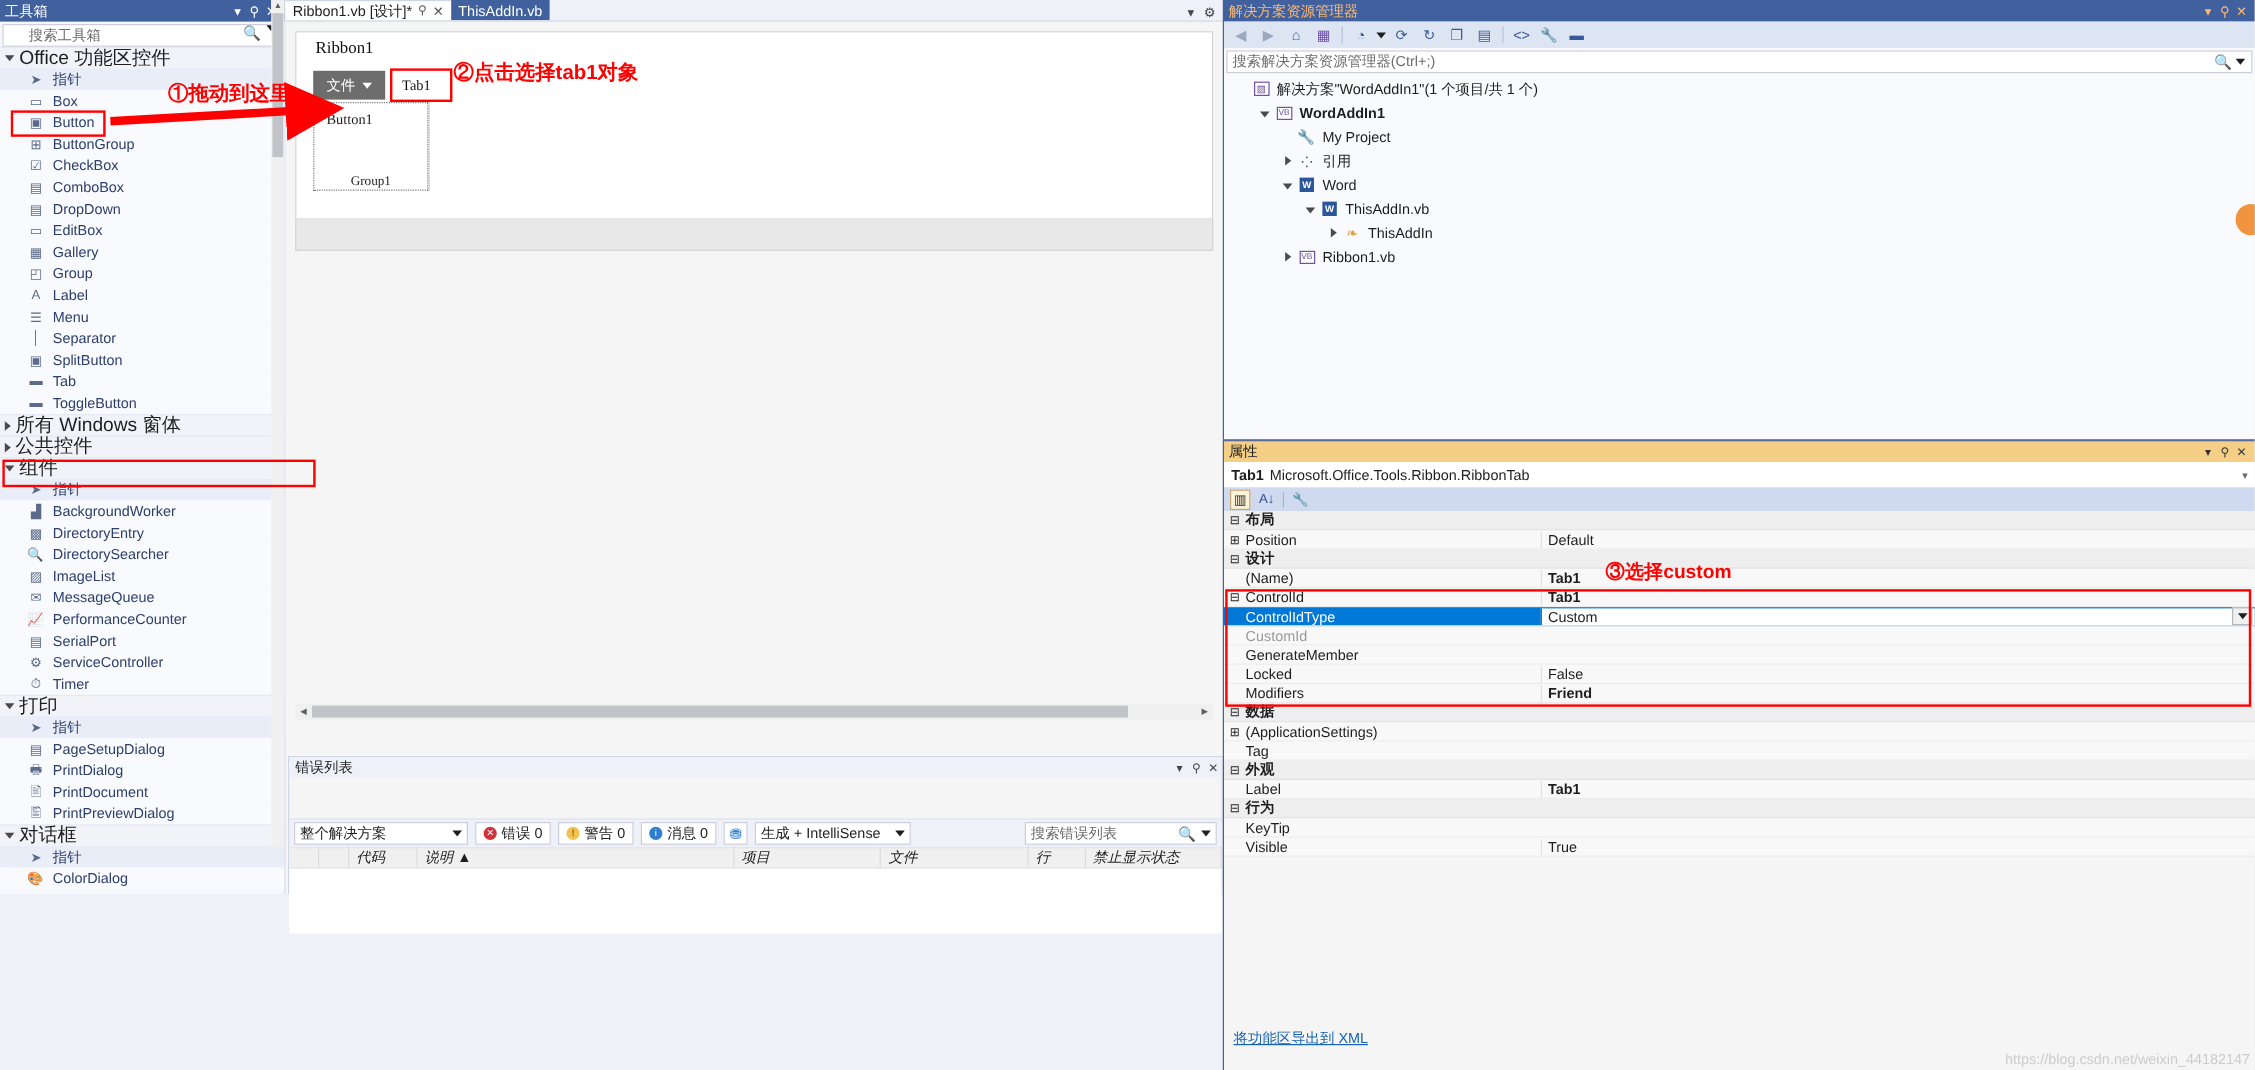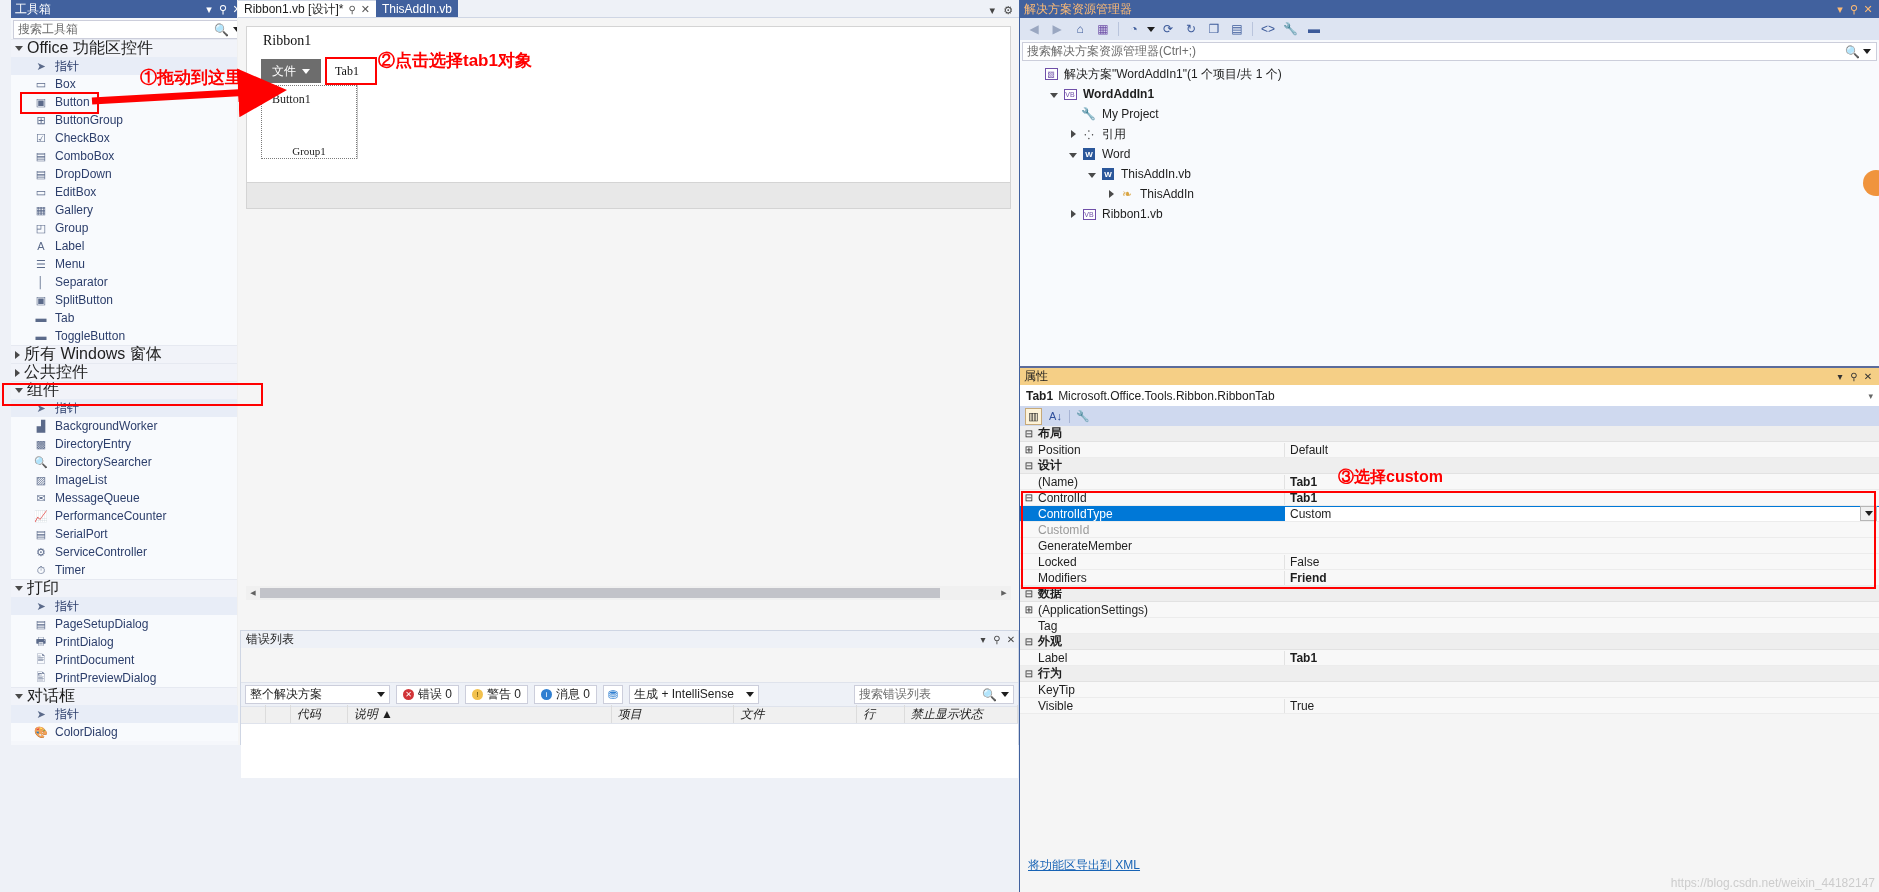--- a/index.html
+++ b/index.html
@@ -14,35 +14,35 @@
   }
   #app { position: relative; width: 1879px; height: 892px; }
   .tri { display:inline-block; width:0;height:0; }
   .tri-right { border-top:4px solid transparent; border-bottom:4px solid transparent; border-left:5px solid #4a4a4a; }
   .tri-down  { border-left:4px solid transparent; border-right:4px solid transparent; border-top:5px solid #4a4a4a; }
   .chev-down { display:inline-block; width:0;height:0;
                border-left:4px solid transparent;border-right:4px solid transparent;border-top:5px solid #1e1e1e;}
 
   
   #toolbox {
-    position:absolute; left:11px; top:0; width:238px; height:745px;
+    position:absolute; left:0; top:0; width:238px; height:745px;
     background:#f5f7fb;
     border-right:1px solid #cfd6e4;
   }
   #tb-header {
     height:18px; background:#41619e; color:#fff;
     display:flex; align-items:center; padding:0 4px;
     font-size:12px;
   }
   #tb-header .t { flex:1; font-weight:400;}
   #tb-header .ic { width:14px; text-align:center; font-size:11px; cursor:default;}
   #tb-search {
     height:19px; margin:2px 2px 0 2px; background:#fff;
-    border:1px solid #cccedb; display:flex; align-items:center;
-    padding-left:4px; font-size:12px; color:#6d6d6d;
+    border:1px solid #cccedb; display:flex; align-items:flex-start;
+    padding-left:21px; font-size:12px; color:#6d6d6d;
   }
   #tb-search .sv { flex:1; }
   #tb-search .mag { color:#41619e; font-size:12px; padding-right:2px;}
   #tb-list { height:706px; overflow:hidden; position:relative;}
   .tb-group {
     height:18px; display:flex; align-items:center; gap:4px;
     padding-left:4px; background:#f1f3f9; font-size:16px; color:#1e1e1e;
     border-top:1px solid #e6e9f1;
   }
   .tb-item {

